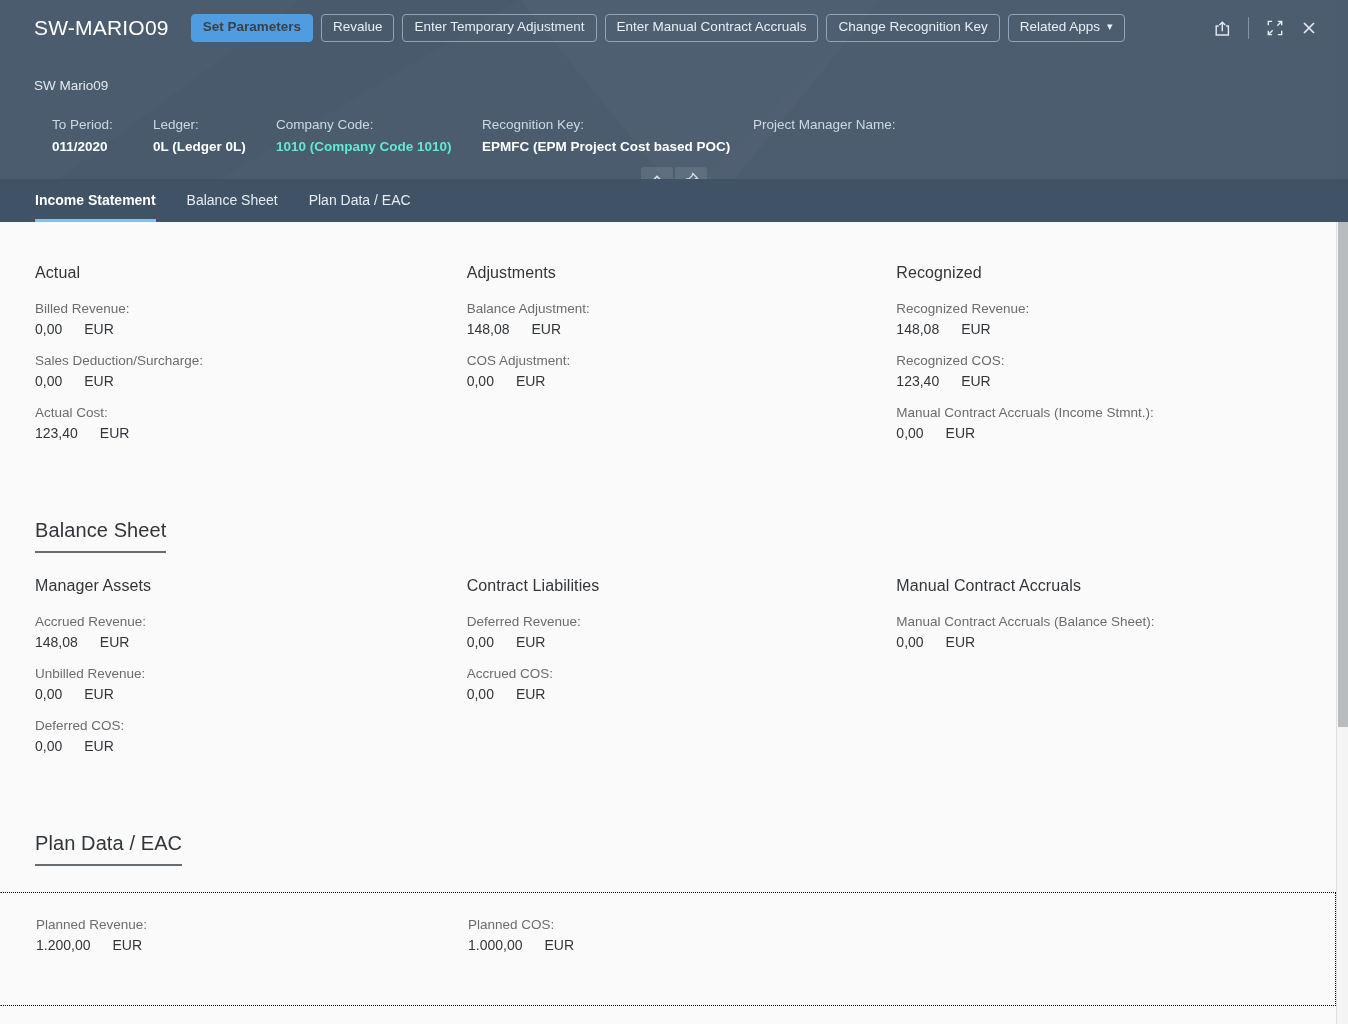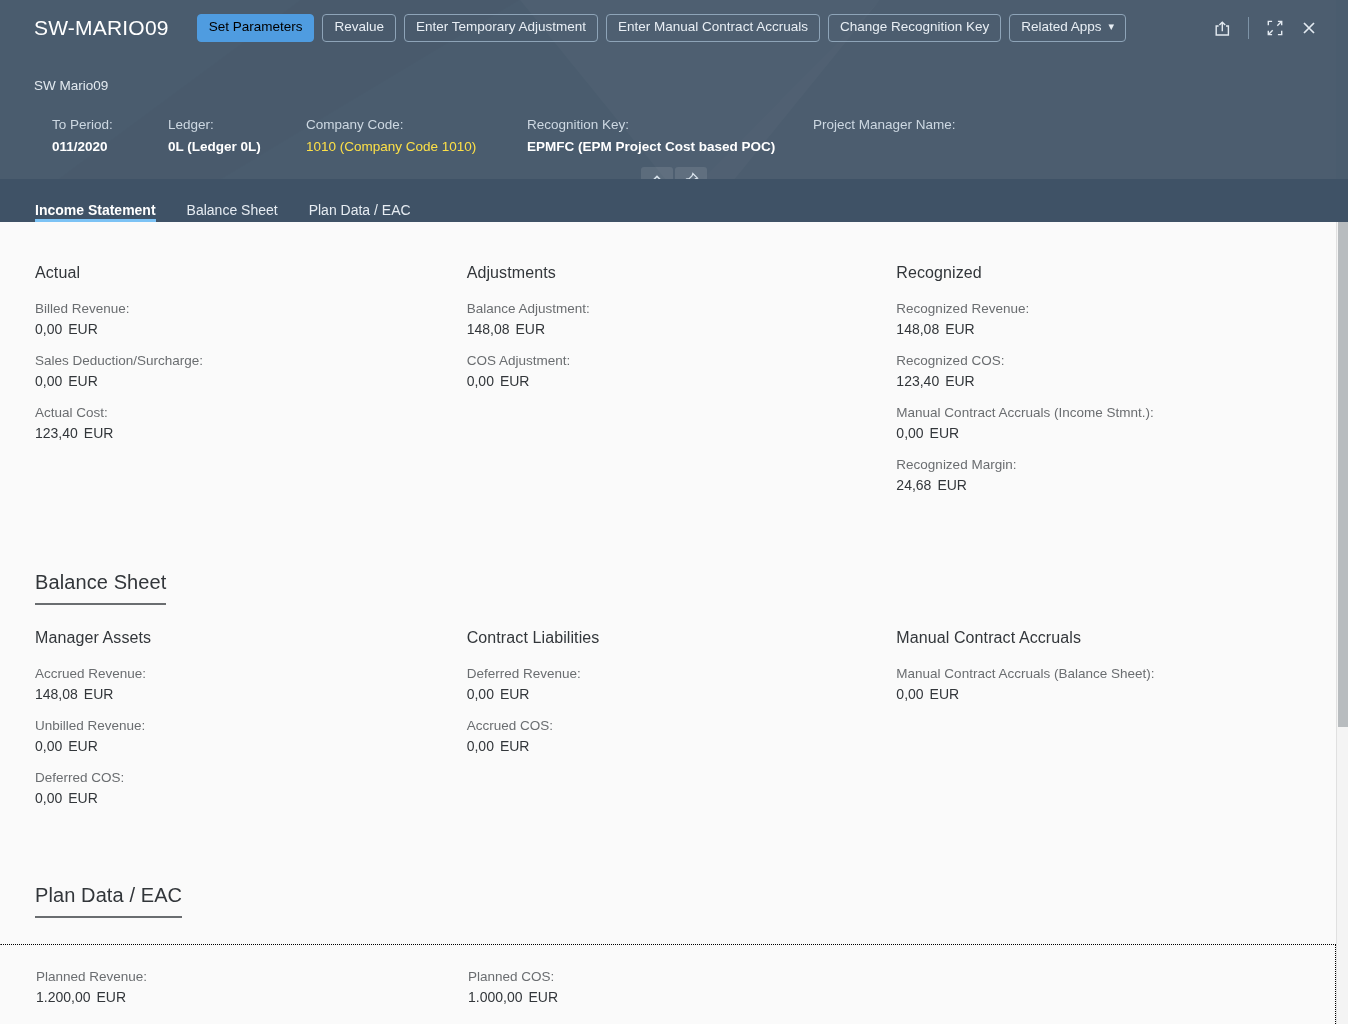--- a/index.html
+++ b/index.html
@@ -56,23 +56,22 @@
     border: 1px solid #8ea4b8;
     border-radius: 4px;
     padding: 5px 11px 6px;
     line-height: 1.05;
     white-space: nowrap;
     cursor: pointer;
   }
   .btn.emphasized {
     background: #4f9ce0;
     border-color: #4f9ce0;
-    color: #000000;
-    font-weight: normal;
-    margin-left: 6px;
+    color: #404040;
+    font-weight: bold;
   }
   .btn .caret {
     display: inline-block;
     margin-left: 7px;
     font-size: 11px;
     transform: translateY(-1px);
   }
   .hdr-icons {
     display: flex;
     align-items: center;
@@ -96,37 +95,37 @@
     font-size: 13.5px;
     color: #e2e9ef;
     padding: 6px 0 0 34px;
     margin-top: 32px;
   }
 
   
   .facets {
     display: flex;
     padding: 24px 0 0 52px;
-    gap: 16px;
+    gap: 1px;
   }
   .facet { }
   .facet-label {
     font-size: 13.5px;
     color: #cdd8e2;
     font-weight: 400;
     margin-bottom: 7px;
     white-space: nowrap;
   }
   .facet-value {
     font-size: 13.5px;
     color: #ffffff;
     font-weight: bold;
     white-space: nowrap;
   }
-  .facet-value.link { color: #fde047; font-weight: 400; }
+  .facet-value.link { color: #5eead4; font-weight: 700; }
   .f-period { width: 100px; }
   .f-ledger { width: 122px; }
   .f-company { width: 205px; }
   .f-reckey { width: 270px; }
   .f-pm { width: 200px; }
 
   
   .hdr-controls {
     position: absolute;
     top: 166px; left: 0; right: 0;
@@ -153,21 +152,21 @@
     height: 43px;
     background: #3f5266;
     display: flex;
     align-items: flex-end;
     padding-left: 35px;
     z-index: 3;
   }
   .tab {
     font-size: 14px;
     color: #e6ecf2;
-    padding: 0 0 1px 0;
+    padding: 0 0 11px 0;
     margin-right: 31px;
     cursor: pointer;
     border-bottom: 3px solid transparent;
     white-space: nowrap;
   }
   .tab.selected {
     font-weight: bold;
     color: #ffffff;
     border-bottom-color: #7cc3f5;
   }
@@ -235,21 +234,21 @@
     font-size: 13.5px;
     color: #6a6d70;
     margin-bottom: 5px;
     white-space: nowrap;
   }
   .field-value {
     font-size: 14px;
     color: #32363a;
     white-space: nowrap;
   }
-  .field-value .unit { margin-left: 6px; }
+  .field-value .unit { margin-left: 22px; }
 
   
   .focus-box {
     position: relative;
     margin-top: 26px;
     border-top: 1px dotted #000;
     border-bottom: 1px dotted #000;
     border-left: 1px dotted transparent;
     border-right: 1px dotted #000;
     padding-top: 24px;
@@ -426,24 +425,20 @@
             <div class="field-value"><span>148,08</span><span class="unit">EUR</span></div>
           </div>
           <div class="field">
             <div class="field-label">Recognized COS:</div>
             <div class="field-value"><span>123,40</span><span class="unit">EUR</span></div>
           </div>
           <div class="field">
             <div class="field-label">Manual Contract Accruals (Income Stmnt.):</div>
             <div class="field-value"><span>0,00</span><span class="unit">EUR</span></div>
           </div>
-          <div class="field">
-            <div class="field-label">Recognized Margin:</div>
-            <div class="field-value"><span>24,68</span><span class="unit">EUR</span></div>
-          </div>
         </div>
 
       </div>
     </div>
 
     <div class="section">
       <div class="sec-title-wrap" style="margin-top:62px;">
         <span class="sec-title">Balance Sheet</span>
         <div class="sec-rule"></div>
       </div>

